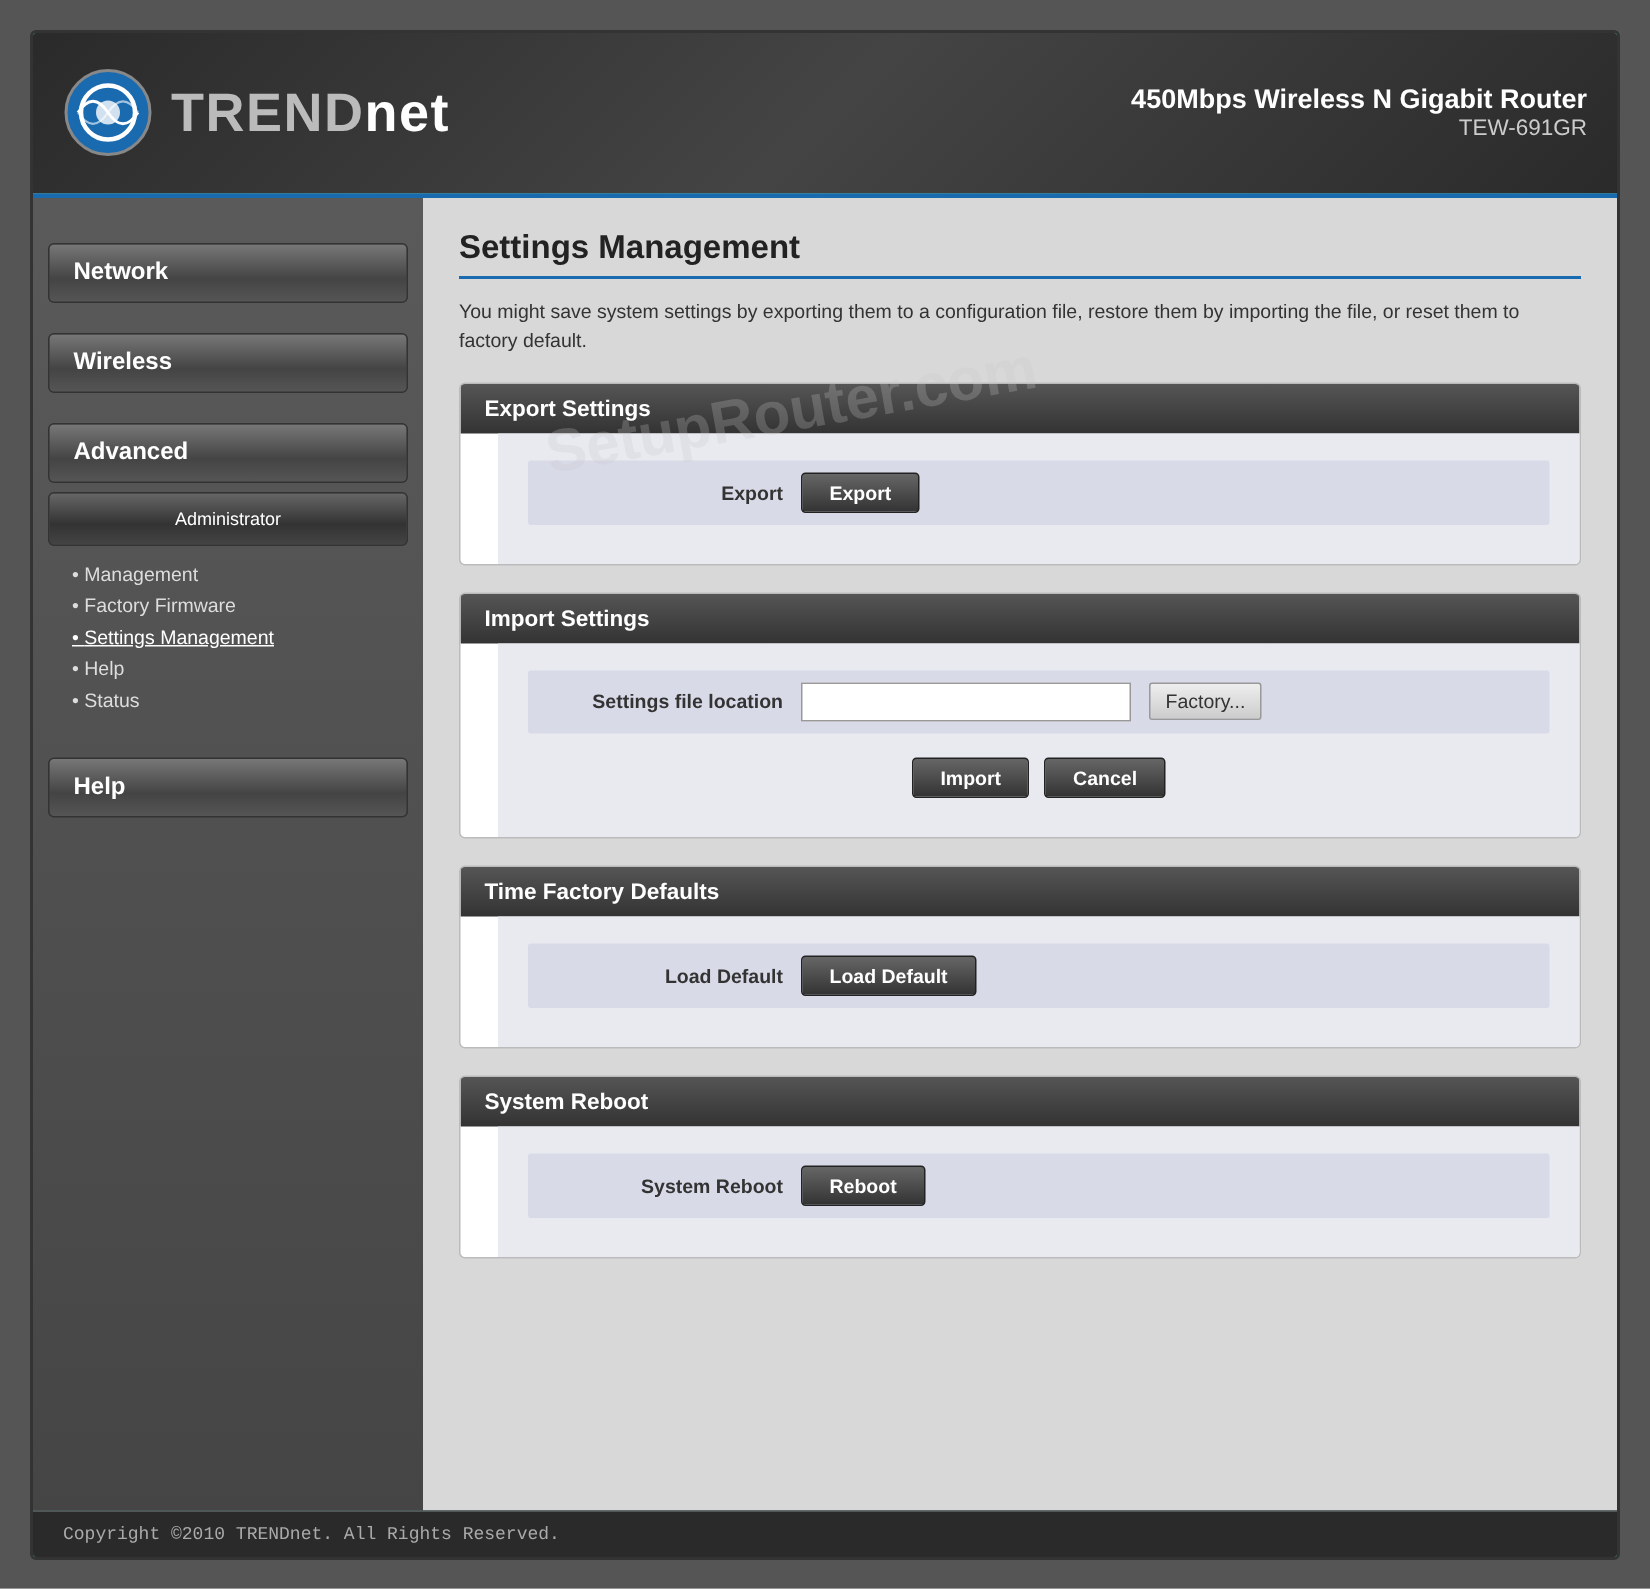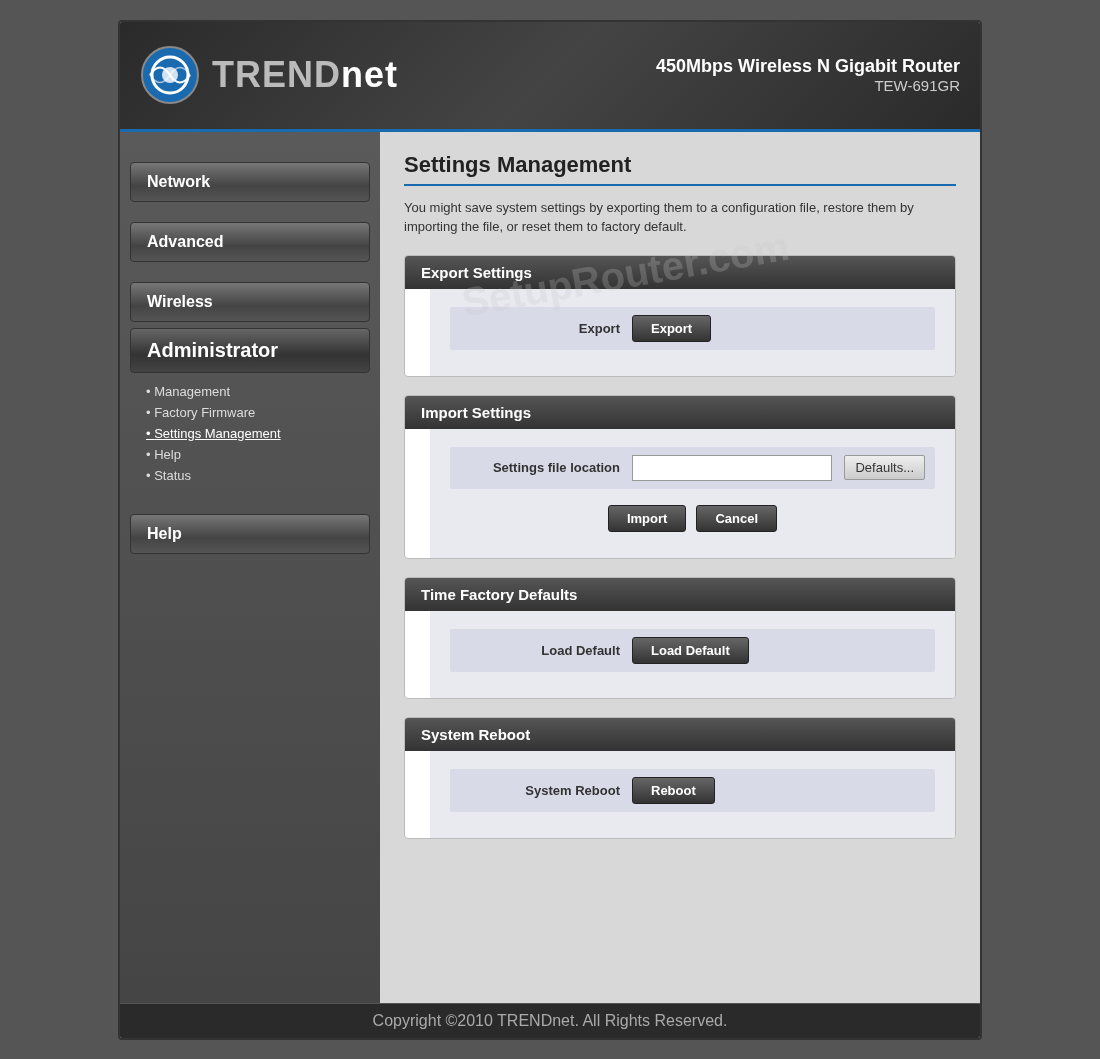--- a/index.html
+++ b/index.html
@@ -6,21 +6,21 @@
     body {
       font-family: Arial, Helvetica, sans-serif;
       background: #555;
       display: flex;
       justify-content: center;
       align-items: center;
       min-height: 100vh;
       padding: 10px;
     }
     .router-frame {
-      width: 864px;
+      width: 1060px;
       min-height: 1020px;
       background: #5eead4;
       border: 2px solid #333;
       border-radius: 4px;
       overflow: hidden;
       display: flex;
       flex-direction: column;
     }
     
     .header {
@@ -83,22 +83,23 @@
     }
     .nav-section-label {
       display: block;
       width: 100%;
       padding: 10px 16px;
       margin-bottom: 4px;
       background: linear-gradient(180deg, #666 0%, #444 40%, #333 60%, #444 100%);
       border: 1px solid #333;
       border-radius: 4px;
       color: white;
-      font-size: 20px;
-      font-weight: bold;
+      font-size: 12px;
+      font-weight: normal;
+      text-align: center;
     }
     .sub-menu {
       padding: 4px 0 8px 16px;
     }
     .sub-menu-item {
       display: block;
       color: #ddd;
       font-size: 13px;
       padding: 3px 0;
       text-decoration: none;
@@ -209,24 +210,25 @@
       color: #333;
       background: linear-gradient(180deg, #eee 0%, #ccc 100%);
       border: 1px solid #999;
       border-radius: 2px;
       cursor: pointer;
     }
     
     .footer {
       background: #2a2a2a;
       color: #aaa;
-      font-size: 16px;
-      text-align: center;
+      font-size: 12px;
+      text-align: left;
       padding: 8px 20px;
       border-top: 1px solid #555;
+      font-family: Liberation Mono, monospace;
     }
     .content-wrapper {
       position: relative;
     }
   </style>
 </head>
 <body>
 
 <div class="router-frame">
 
@@ -248,22 +250,22 @@
     <div class="device-info">
       <div class="model-name">450Mbps Wireless N Gigabit Router</div>
       <div class="model-num">TEW-691GR</div>
     </div>
   </div>
 
   <div class="main-layout">
 
     <div class="sidebar">
       <button class="nav-button">Network</button>
+      <button class="nav-button">Wireless</button>
       <button class="nav-button">Advanced</button>
-      <button class="nav-button">Wireless</button>
       <div class="nav-section-label">Administrator</div>
       <div class="sub-menu">
         <a class="sub-menu-item">Management</a>
         <a class="sub-menu-item">Factory Firmware</a>
         <a class="sub-menu-item active">Settings Management</a>
         <a class="sub-menu-item">Help</a>
         <a class="sub-menu-item">Status</a>
       </div>
       <button class="nav-button">Help</button>
     </div>
@@ -285,21 +287,21 @@
             </div>
           </div>
         </div>
 
         <div class="section-box">
           <div class="section-header">Import Settings</div>
           <div class="section-body">
             <div class="form-row">
               <div class="form-label">Settings file location</div>
               <input type="text" class="form-input" value="" style="">
-              <button class="browse-btn">Defaults...</button>
+              <button class="browse-btn">Factory...</button>
             </div>
             <div class="btn-row">
               <button class="btn">Import</button>
               <button class="btn">Cancel</button>
             </div>
           </div>
         </div>
 
         <div class="section-box">
           <div class="section-header">Time Factory Defaults</div>

